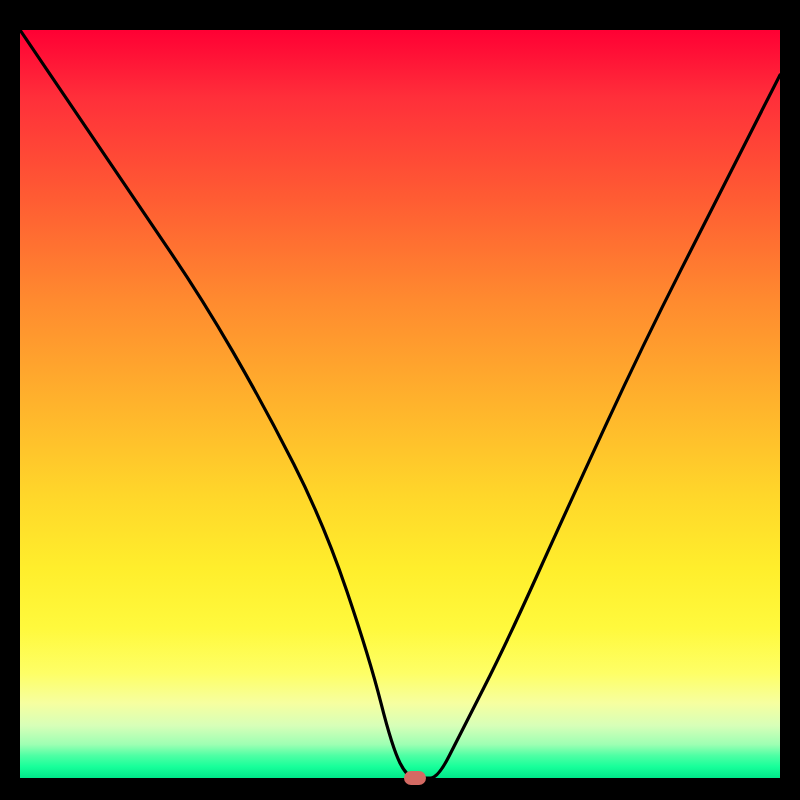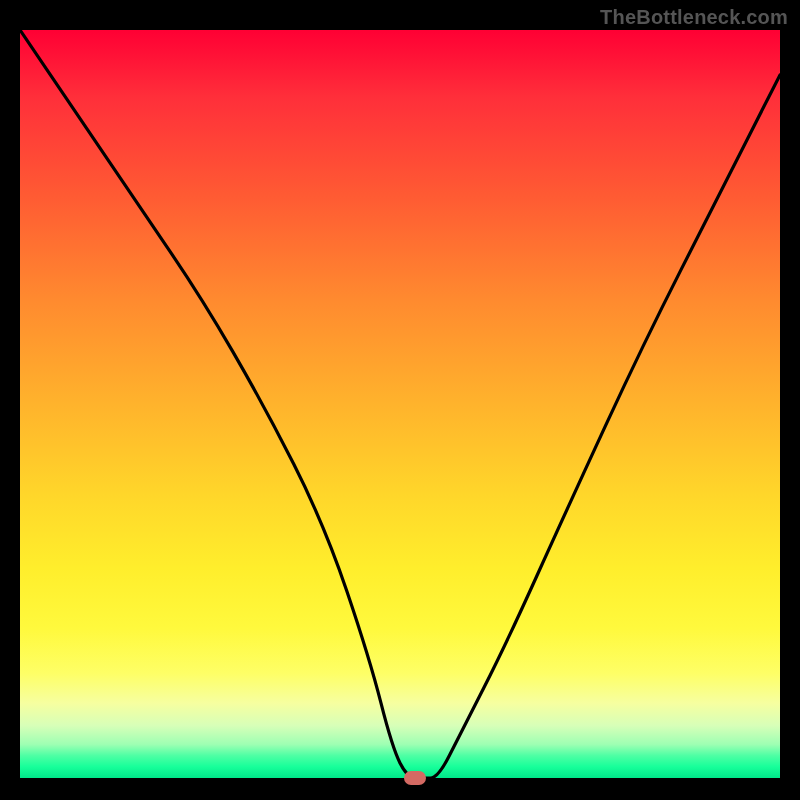--- a/index.html
+++ b/index.html
@@ -68,21 +68,20 @@
     background: #d46a63;
     border-radius: 7px;
     transform: translate(-50%, -50%);
   }
 </style>
 </head>
 <body>
 
 <div class="frame">
 
-  <div class="watermark">TheBottleneck.com</div>
 
   <div class="plot">
 
     <svg class="curve" viewBox="0 0 760 748" preserveAspectRatio="none">
       <path id="curve-path" fill="none" stroke="#000" stroke-width="3.2" stroke-linecap="round" stroke-linejoin="round" d="M 0.0 0.0 Q 0.0 0.0 30.4 44.9 Q 60.8 89.8 91.2 134.6 Q 121.6 179.5 152.0 224.4 Q 182.4 269.3 212.8 321.6 Q 243.2 374.0 273.6 433.8 Q 304.0 493.7 326.8 561.0 Q 349.6 628.3 361.0 673.2 Q 372.4 718.1 380.0 733.0 Q 387.6 748.0 395.2 748.0 Q 402.8 748.0 410.4 748.0 Q 418.0 748.0 429.4 725.6 Q 440.8 703.1 463.6 658.2 Q 486.4 613.4 516.8 546.0 Q 547.2 478.7 585.2 396.4 Q 623.2 314.2 661.2 239.4 Q 699.2 164.6 729.6 104.7 T 760.0 44.9"></path>
     </svg>
 
     <div id="marker" class="marker" style="left: 395.2px; top: 748px; background: rgb(212, 106, 99);"></div>
   </div>
 </div>

